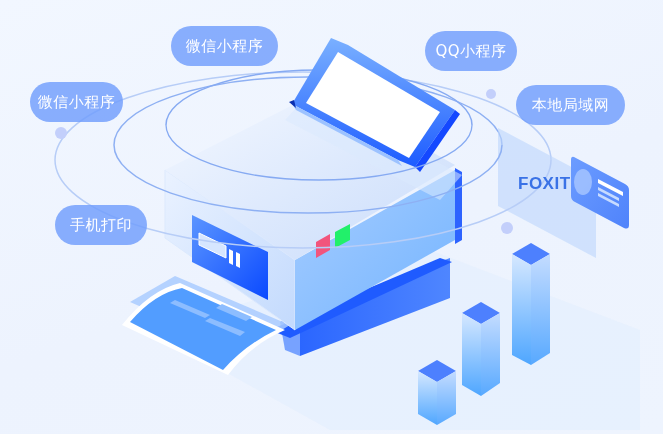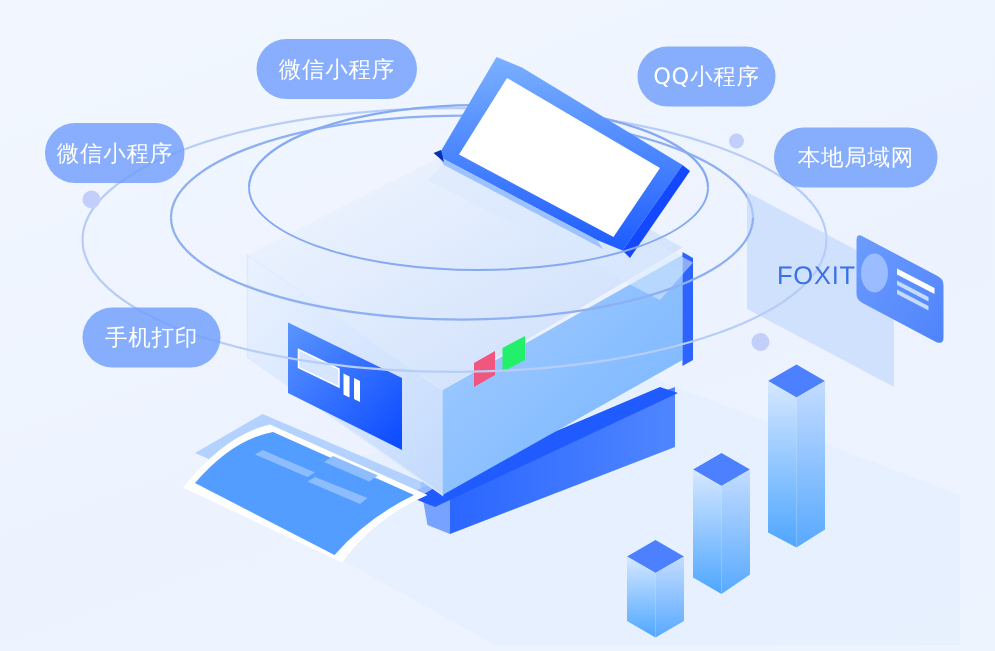--- a/index.html
+++ b/index.html
@@ -1,20 +1,20 @@
 <!DOCTYPE html>
 <html><head>
 <meta charset="utf-8">
 <style>
   html,body{margin:0;padding:0;}
   body{width:663px;height:434px;overflow:hidden;background:#eef4fe;font-family:"DejaVu Sans","Liberation Sans",sans-serif;}
   .stage{position:relative;width:663px;height:434px;background:linear-gradient(160deg,#f2f7ff 0%,#edf3fe 55%,#eef4fe 100%);}
   svg.art{position:absolute;left:0;top:0;width:663px;height:434px;}
   .pill{position:absolute;height:40px;border-radius:20px;background:rgba(112,158,252,0.82);color:#ffffff;font-size:15px;line-height:40px;text-align:center;white-space:nowrap;cursor:pointer;box-sizing:border-box;letter-spacing:0.5px;}
-  .brand{position:absolute;font-family:"Liberation Sans",sans-serif;font-weight:normal;font-size:17px;color:#3a72e6;letter-spacing:0.5px;text-align:center;}
+  .brand{position:absolute;font-family:"Liberation Sans",sans-serif;font-weight:bold;font-size:17px;color:#3a72e6;letter-spacing:0.5px;text-align:center;}
 </style>
 </head>
 <body>
 
 <div class="stage">
 
   <svg class="art" viewBox="0 0 663 434">
     <defs>
       <linearGradient id="gBodyLeft" x1="0" y1="0" x2="1" y2="1">
         <stop offset="0" stop-color="#eaf2ff"></stop>

